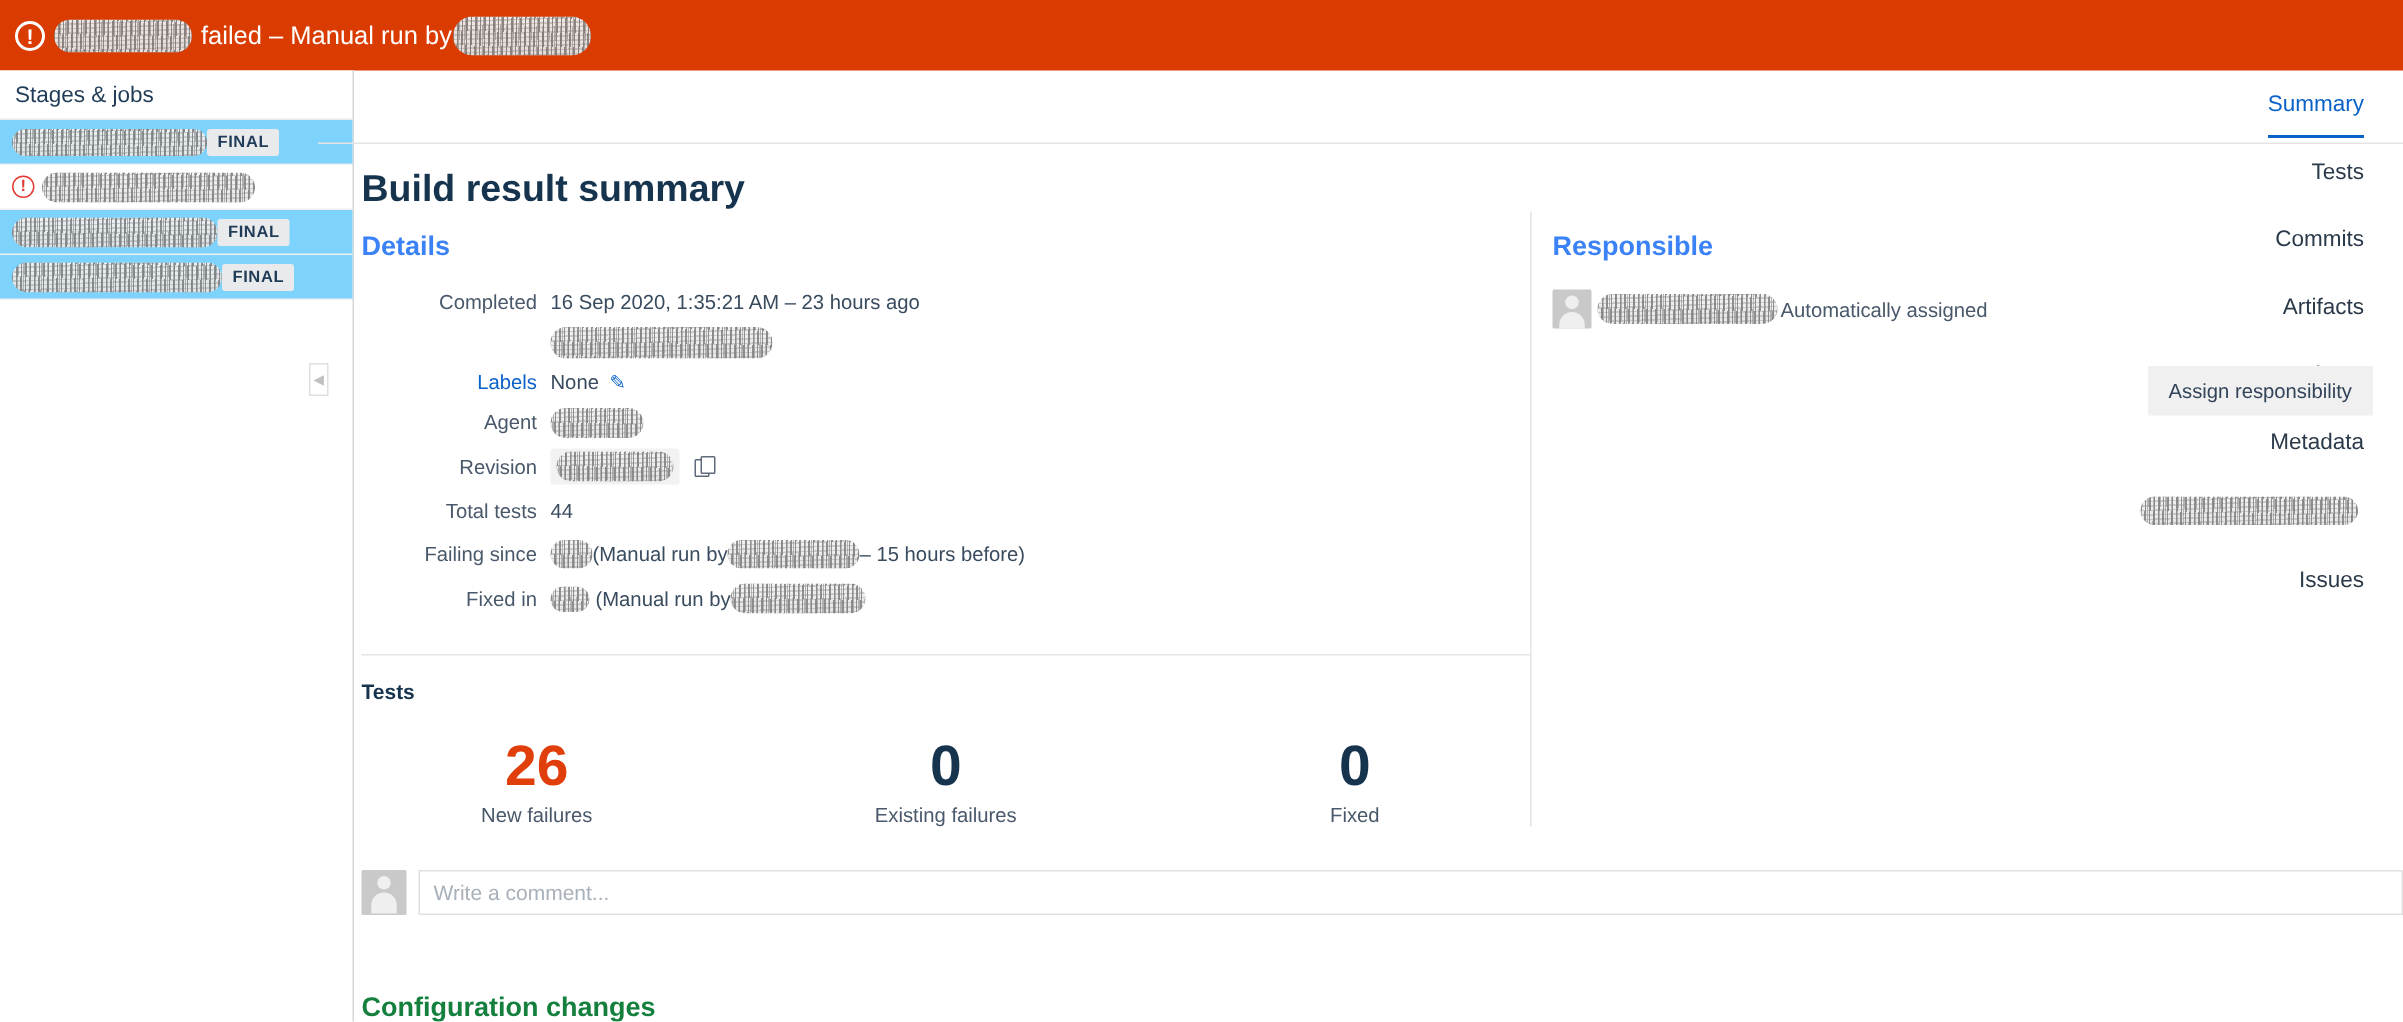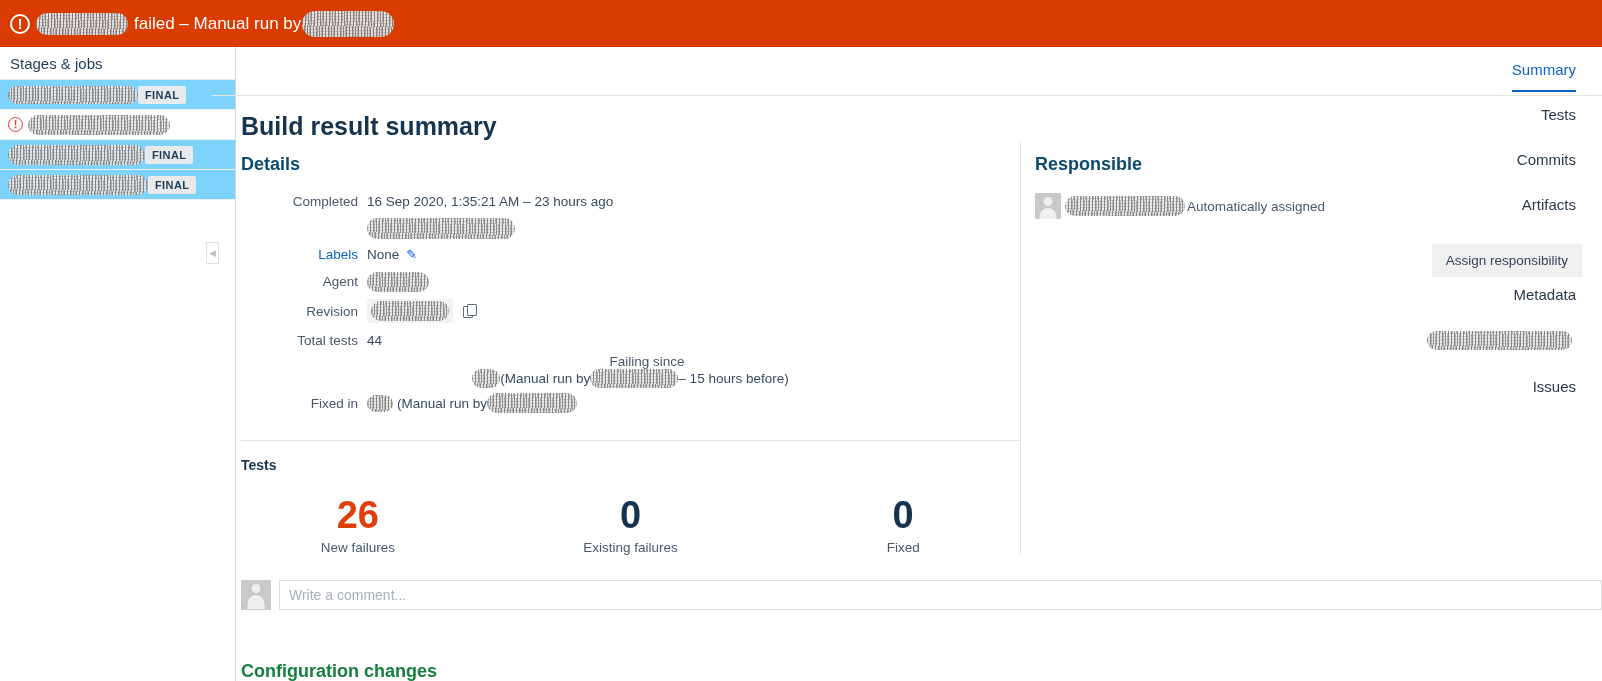--- a/index.html
+++ b/index.html
@@ -138,21 +138,21 @@
   #cols { display: flex; }
   #col-left { width: 779px; flex: none; }
   #col-right {
     flex: 1 1 auto;
     border-left: 1px solid #e4e4e4;
     padding-left: 14px;
     margin-left: 0;
   }
   .sec-head {
     font-size: 18px; font-weight: bold;
-    color: #0c4a6e;
+    color: #3b82f6;
     margin: 13px 0 0 0;
   }
 
   
   #details { margin-top: 14px; }
   .drow { display: flex; align-items: center; min-height: 25px; }
   .dlabel {
     width: 126px; flex: none; text-align: right;
     padding-right: 9px;
     color: #49586a; font-size: 13.5px;
@@ -343,21 +343,21 @@
             </span>
             <span class="copy-ico"></span>
           </div>
         </div>
 
         <div class="drow" style="min-height:28px;">
           <div class="dlabel">Total tests</div>
           <div class="dval">44</div>
         </div>
 
-        <div class="drow" style="min-height:30px;flex-direction:column;">
+        <div class="drow" style="min-height:30px;">
           <div class="dlabel">Failing since</div>
           <div class="dval">
             <span class="redact" style="width:28px;height:19px;"></span>
             <span>(Manual run by</span>
             <span class="redact" style="width:88px;height:19px;"></span>
             <span>– 15 hours before)</span>
           </div>
         </div>
 
         <div class="drow" style="min-height:30px;">

